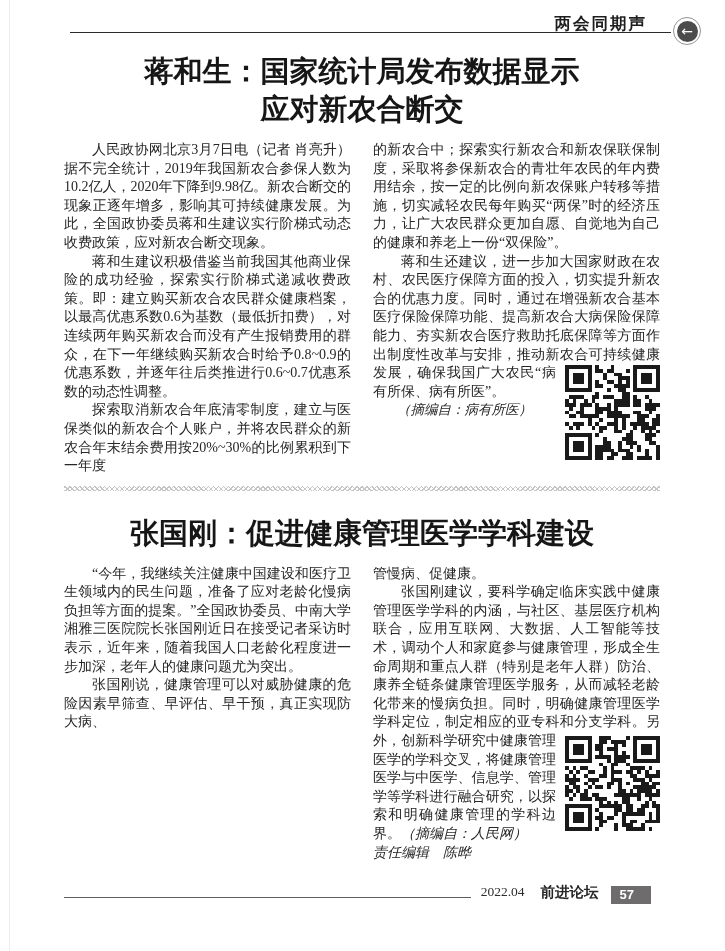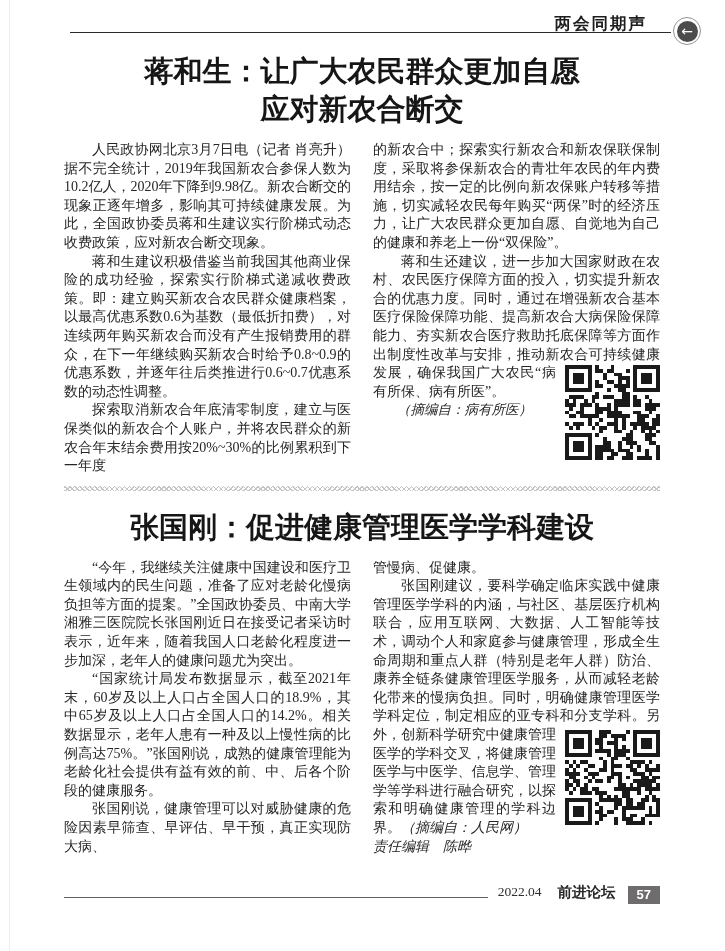--- a/index.html
+++ b/index.html
@@ -44,21 +44,21 @@
 
   
   .main { position: absolute; left: 64px; top: 0; width: 596px; }
 
   .article-title {
     text-align: center;
     font-family: "Liberation Sans", "DejaVu Sans", sans-serif;
     font-weight: bold; font-size: 29px; line-height: 38px; color: #161616;
   }
   .title-1 { padding-top: 52px; }
-  .title-2 { margin-top: 17px; text-align: center; }
+  .title-2 { margin-top: 23px; text-align: center; }
 
   .cols { margin-top: 13px; display: flex; gap: 22px; }
   .col {
     width: 293px; font-size: 14px; line-height: 18.6px;
     text-align: justify; text-justify: inter-ideograph; color: #262626;
   }
   .col p { margin: 0; }
   .indent { text-indent: 2em; }
 
   .qr-spacer { float: right; width: 0; }
@@ -76,58 +76,58 @@
 
   .divider {
     margin-top: 10px; height: 5px;
     background:
       repeating-linear-gradient(45deg,  #c6c6c6 0 1px, transparent 1px 3.5px),
       repeating-linear-gradient(-45deg, #c6c6c6 0 1px, transparent 1px 3.5px);
   }
 
   
   .footer {
-    position: absolute; left: 64px; right: 65px; top: 880px; height: 24px;
+    position: absolute; left: 64px; right: 74px; top: 880px; height: 24px;
     display: flex; align-items: center;
   }
   .footer-rule {
     flex: 1; height: 0; border-top: 1.5px solid #5f5f5f;
     margin-right: 10px; position: relative; top: 5px;
   }
   .footer-issue { font-size: 13.5px; color: #2e2e2e; margin-right: 16px;
     font-family: "Liberation Serif", "DejaVu Serif", serif; }
   .footer-journal {
     font-family: "Liberation Sans", "DejaVu Sans", sans-serif;
     font-weight: bold; font-size: 14.5px; color: #262626;
   }
   .page-number-badge {
     margin-left: 12px; position: relative; top: 3px;
     background: #6e6c6d; color: #ffffff;
     font-family: "Liberation Sans", "DejaVu Sans", sans-serif;
     font-weight: bold; font-size: 13px;
-    padding: 1px 9px 2px 9px;
+    padding: 1px 17px 2px 9px;
   }
 </style>
 </head>
 <body>
 
 <div class="page">
   <div class="gutter-line"></div>
 
   <div class="header-label">两会同期声</div>
   <div class="header-rule"></div>
   <div class="hdr-icon">
     <span class="hdr-icon-inner">←</span>
   </div>
 
   <div class="main">
 
     <div>
       <div class="article-title title-1">
-        <div>蒋和生：让广大农民群众更加自愿</div>
+        <div>蒋和生：国家统计局发布数据显示</div>
         <div>应对新农合断交</div>
       </div>
       <div class="cols">
         <div class="col">
           <p class="indent">人民政协网北京3月7日电（记者 肖亮升）据不完全统计，2019年我国新农合参保人数为10.2亿人，2020年下降到9.98亿。新农合断交的现象正逐年增多，影响其可持续健康发展。为此，全国政协委员蒋和生建议实行阶梯式动态收费政策，应对新农合断交现象。</p>
           <p class="indent">蒋和生建议积极借鉴当前我国其他商业保险的成功经验，探索实行阶梯式递减收费政策。即：建立购买新农合农民群众健康档案，以最高优惠系数0.6为基数（最低折扣费），对连续两年购买新农合而没有产生报销费用的群众，在下一年继续购买新农合时给予0.8~0.9的优惠系数，并逐年往后类推进行0.6~0.7优惠系数的动态性调整。</p>
           <p class="indent">探索取消新农合年底清零制度，建立与医保类似的新农合个人账户，并将农民群众的新农合年末结余费用按20%~30%的比例累积到下一年度</p>
         </div>
         <div class="col">
           <div class="qr-spacer spacer-a1"></div>
@@ -368,21 +368,20 @@
 
     <div class="divider"></div>
 
     <div>
       <div class="article-title title-2">
         <div>张国刚：促进健康管理医学学科建设</div>
       </div>
       <div class="cols">
         <div class="col">
           <p class="indent">“今年，我继续关注健康中国建设和医疗卫生领域内的民生问题，准备了应对老龄化慢病负担等方面的提案。”全国政协委员、中南大学湘雅三医院院长张国刚近日在接受记者采访时表示，近年来，随着我国人口老龄化程度进一步加深，老年人的健康问题尤为突出。</p>
-          <p class="indent">“国家统计局发布数据显示，截至2021年末，60岁及以上人口占全国人口的18.9%，其中65岁及以上人口占全国人口的14.2%。相关数据显示，老年人患有一种及以上慢性病的比例高达75%。”张国刚说，成熟的健康管理能为老龄化社会提供有益有效的前、中、后各个阶段的健康服务。</p>
           <p class="indent">张国刚说，健康管理可以对威胁健康的危险因素早筛查、早评估、早干预，真正实现防大病、</p>
         </div>
         <div class="col">
           <div class="qr-spacer spacer-a2"></div>
           <div class="qr-box">
               <svg viewBox="0 0 25 25" shape-rendering="crispEdges" xmlns="http://www.w3.org/2000/svg" fill="#1a1a1a">
                 <rect x="9" y="0" width="1" height="1"></rect>
                 <rect x="10" y="0" width="1" height="1"></rect>
                 <rect x="11" y="0" width="1" height="1"></rect>
                 <rect x="16" y="0" width="1" height="1"></rect>

